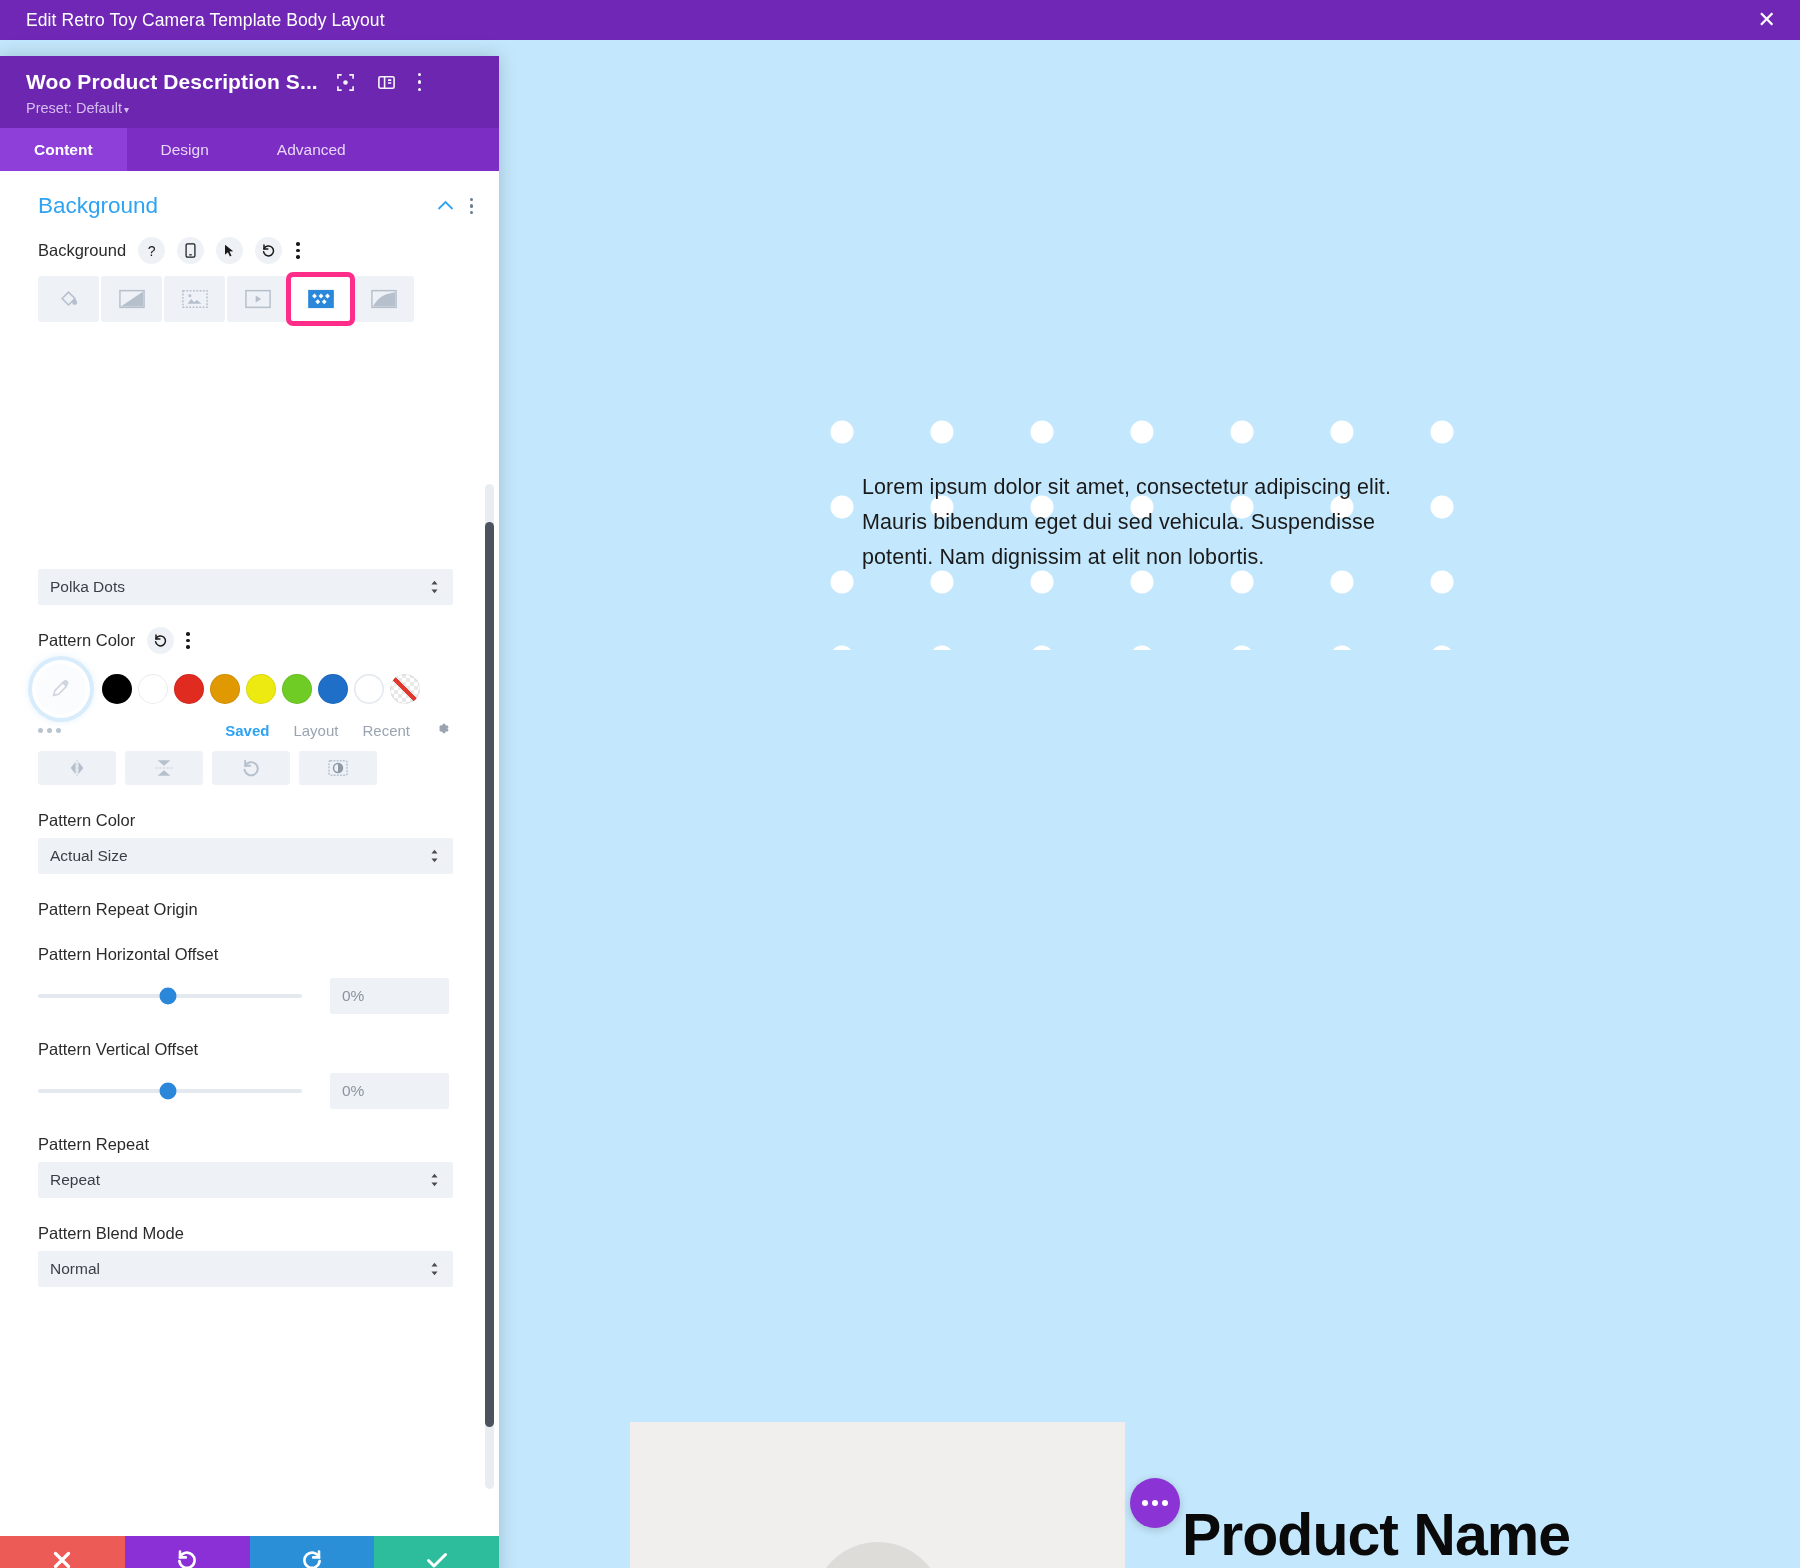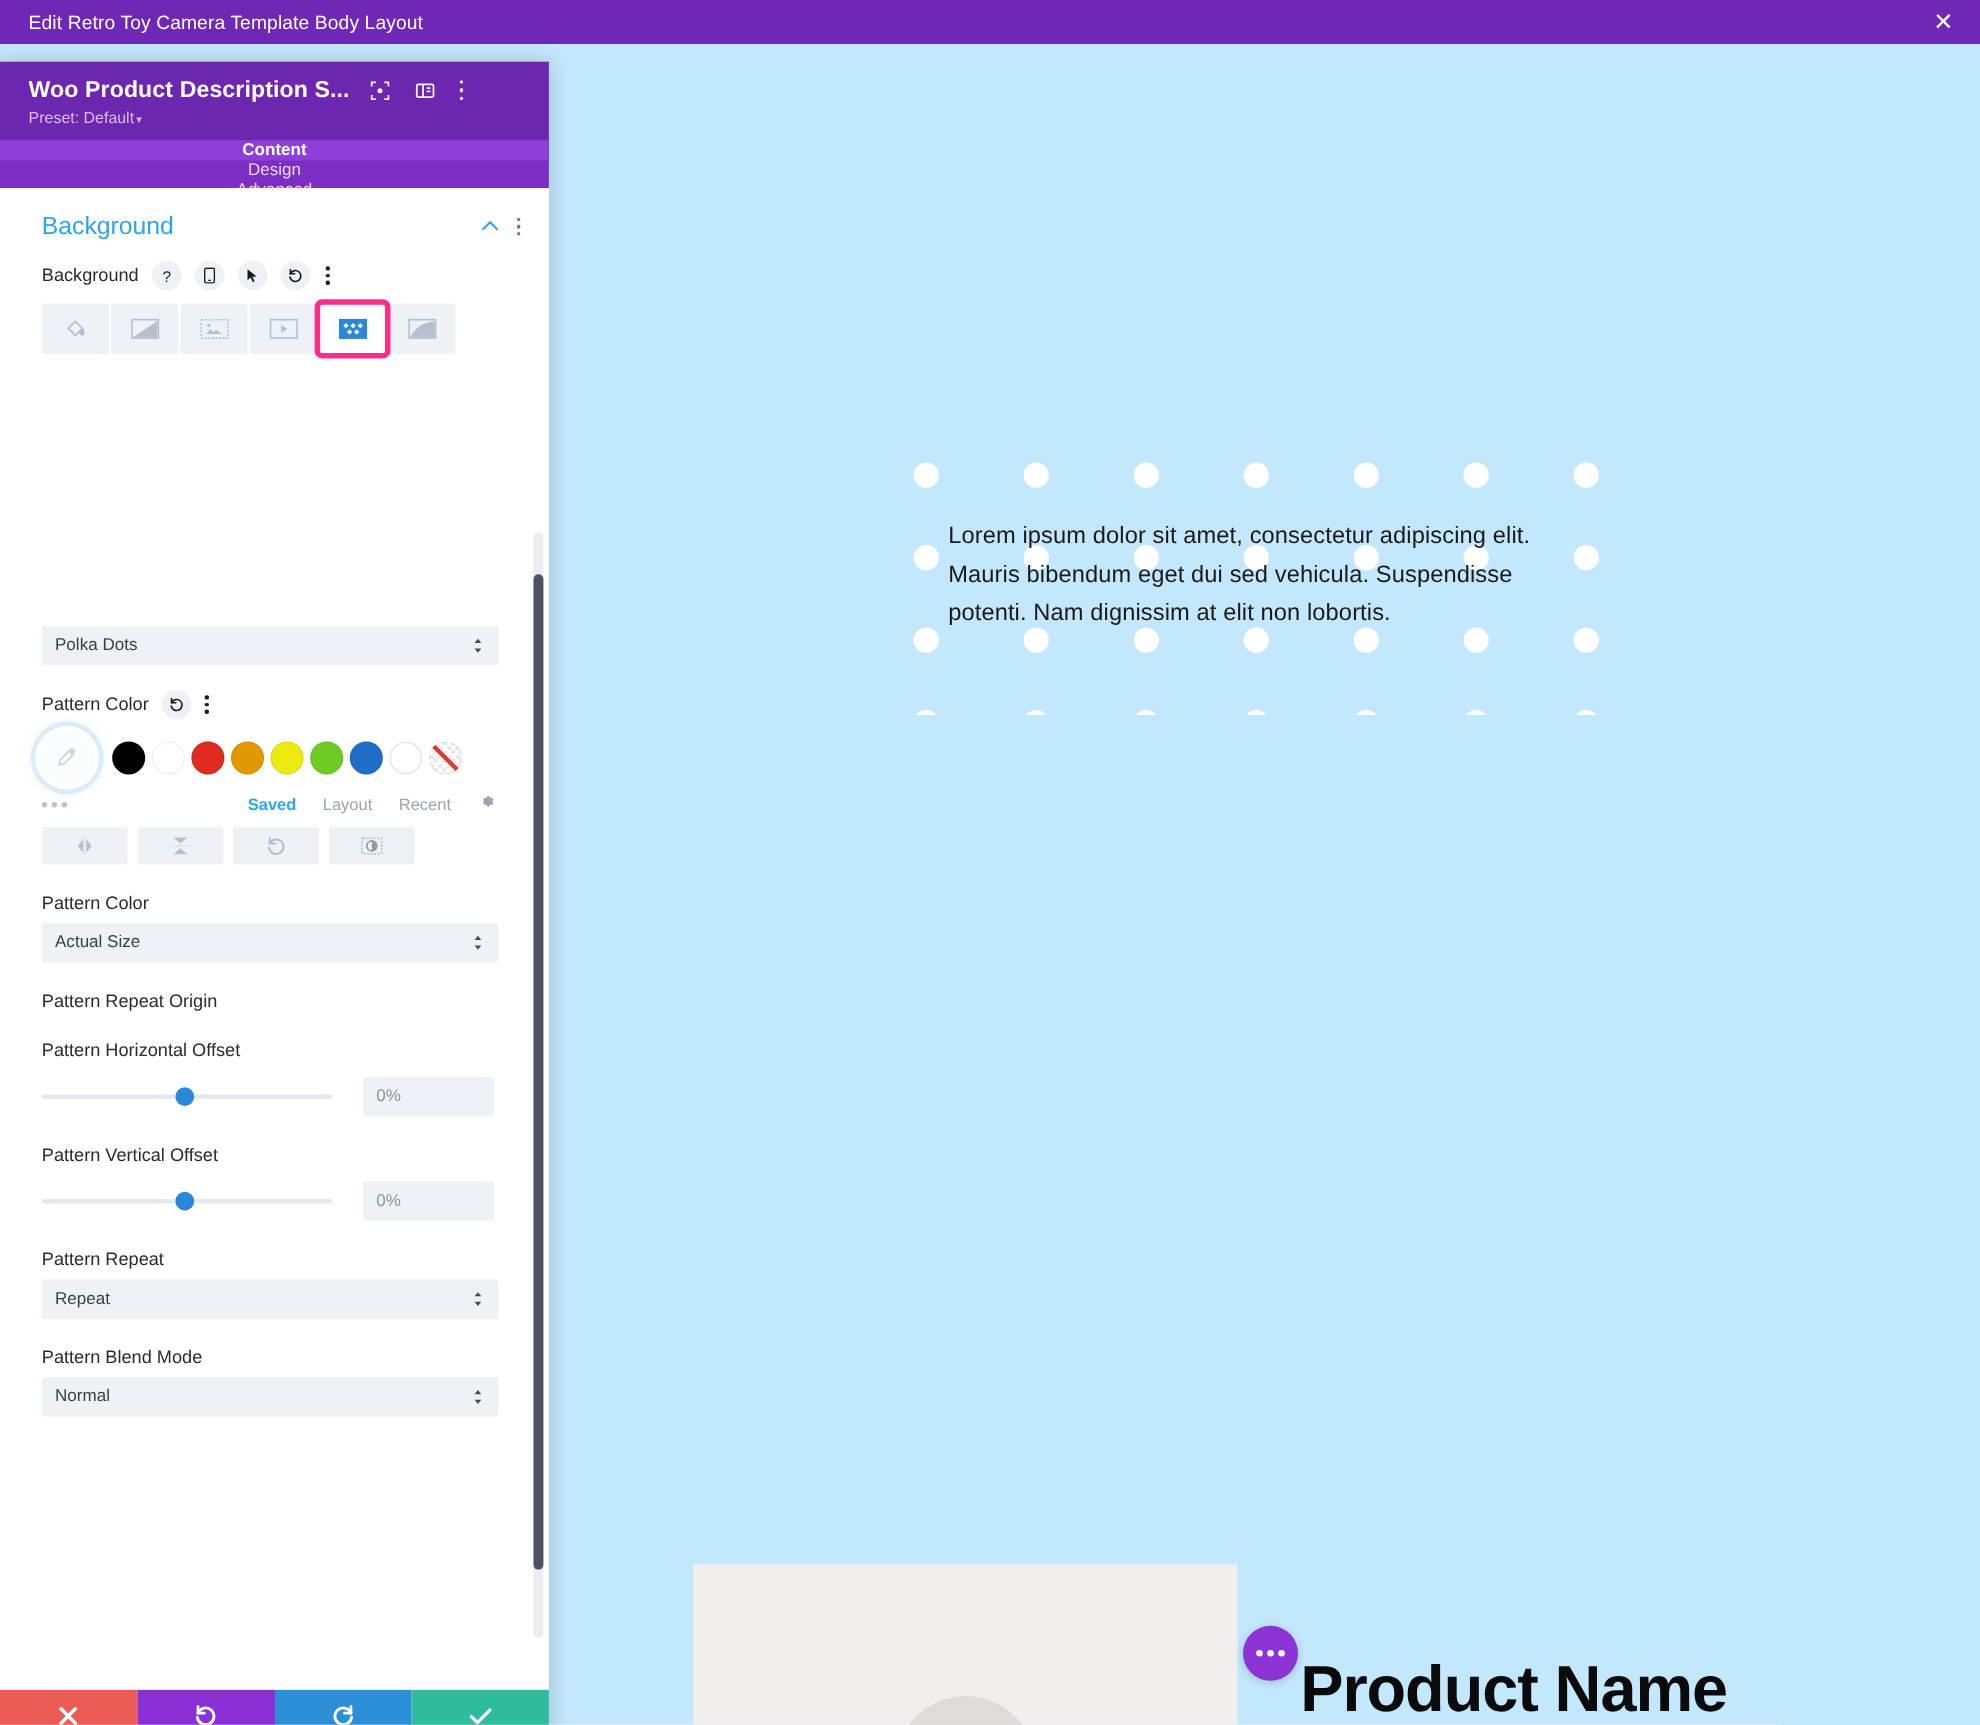--- a/index.html
+++ b/index.html
@@ -102,21 +102,21 @@
     white-space: nowrap; overflow: hidden; max-width: 315px;
   }
   .head-icons { display:flex; align-items:center; gap: 22px; margin-left: 18px; }
   .head-icons .hi { color:#fff; opacity:.95; cursor:pointer; display:flex; align-items:center; }
   .preset-row {
     margin-top: 6px; color: #d6bdf0; font-size: 14.5px; cursor: pointer;
   }
   .preset-row .caret { font-size: 10px; margin-left: 2px; }
 
   
-  .tabs { display: flex; background: #7b2dc4; height: 43px; flex-direction: column; }
+  .tabs { display: flex; background: #7b2dc4; height: 43px; }
   .tab {
     flex: 0 0 auto; padding: 0 34px;
     display: flex; align-items: center; justify-content: center;
     color: #e7d6f7; font-size: 15.5px; cursor: pointer;
   }
   .tab.active { background: #8e3fda; color: #fff; font-weight: 600; }
 
   
   .panel-body {
     flex: 1; overflow: hidden; position: relative; background: #fff;

